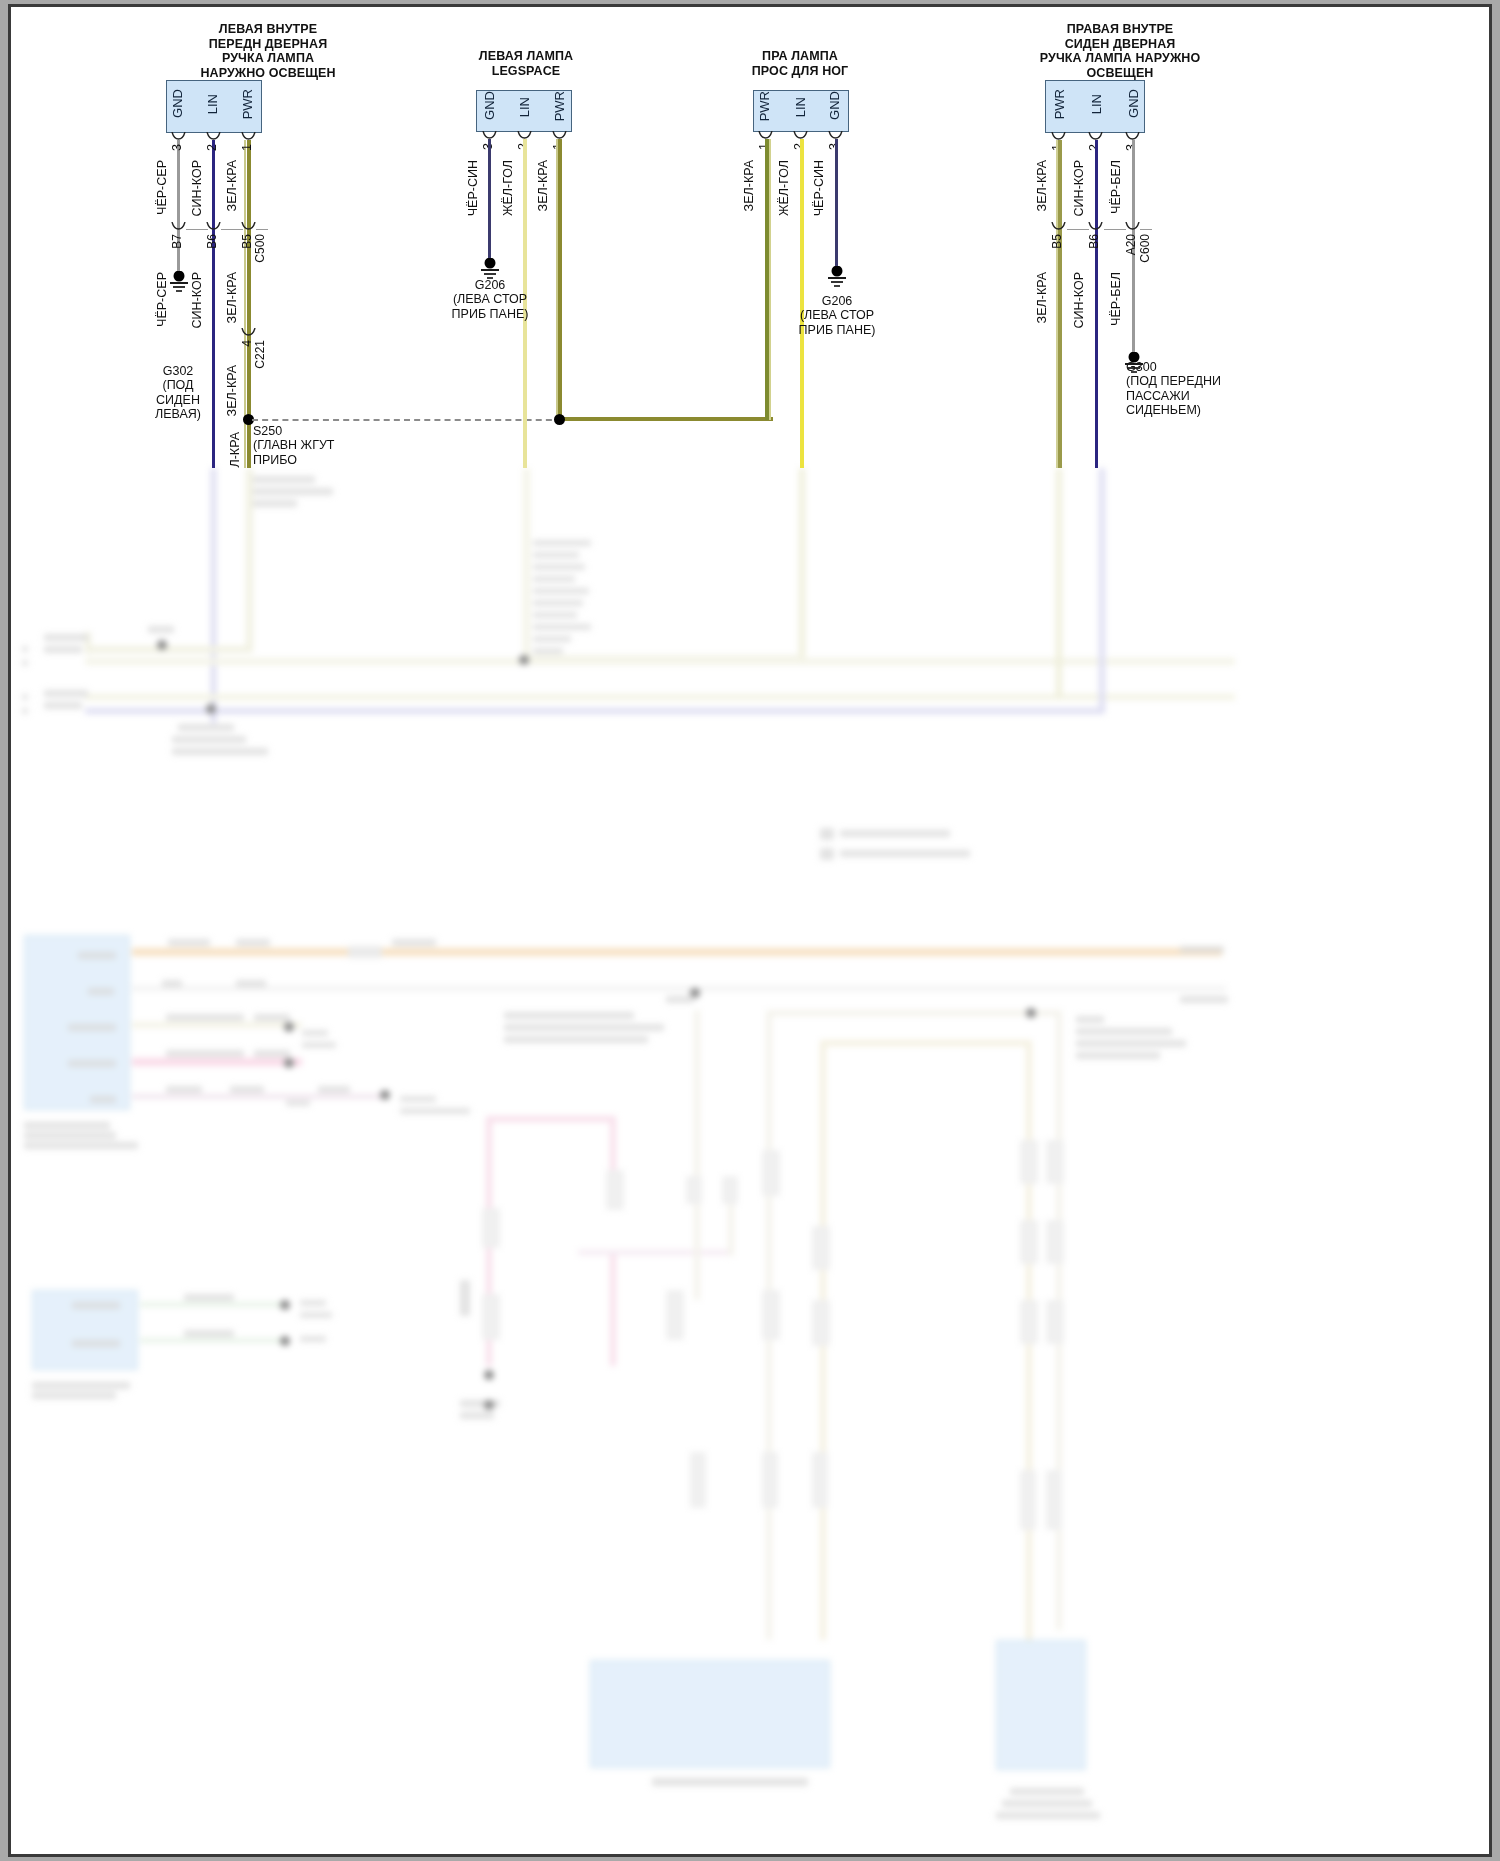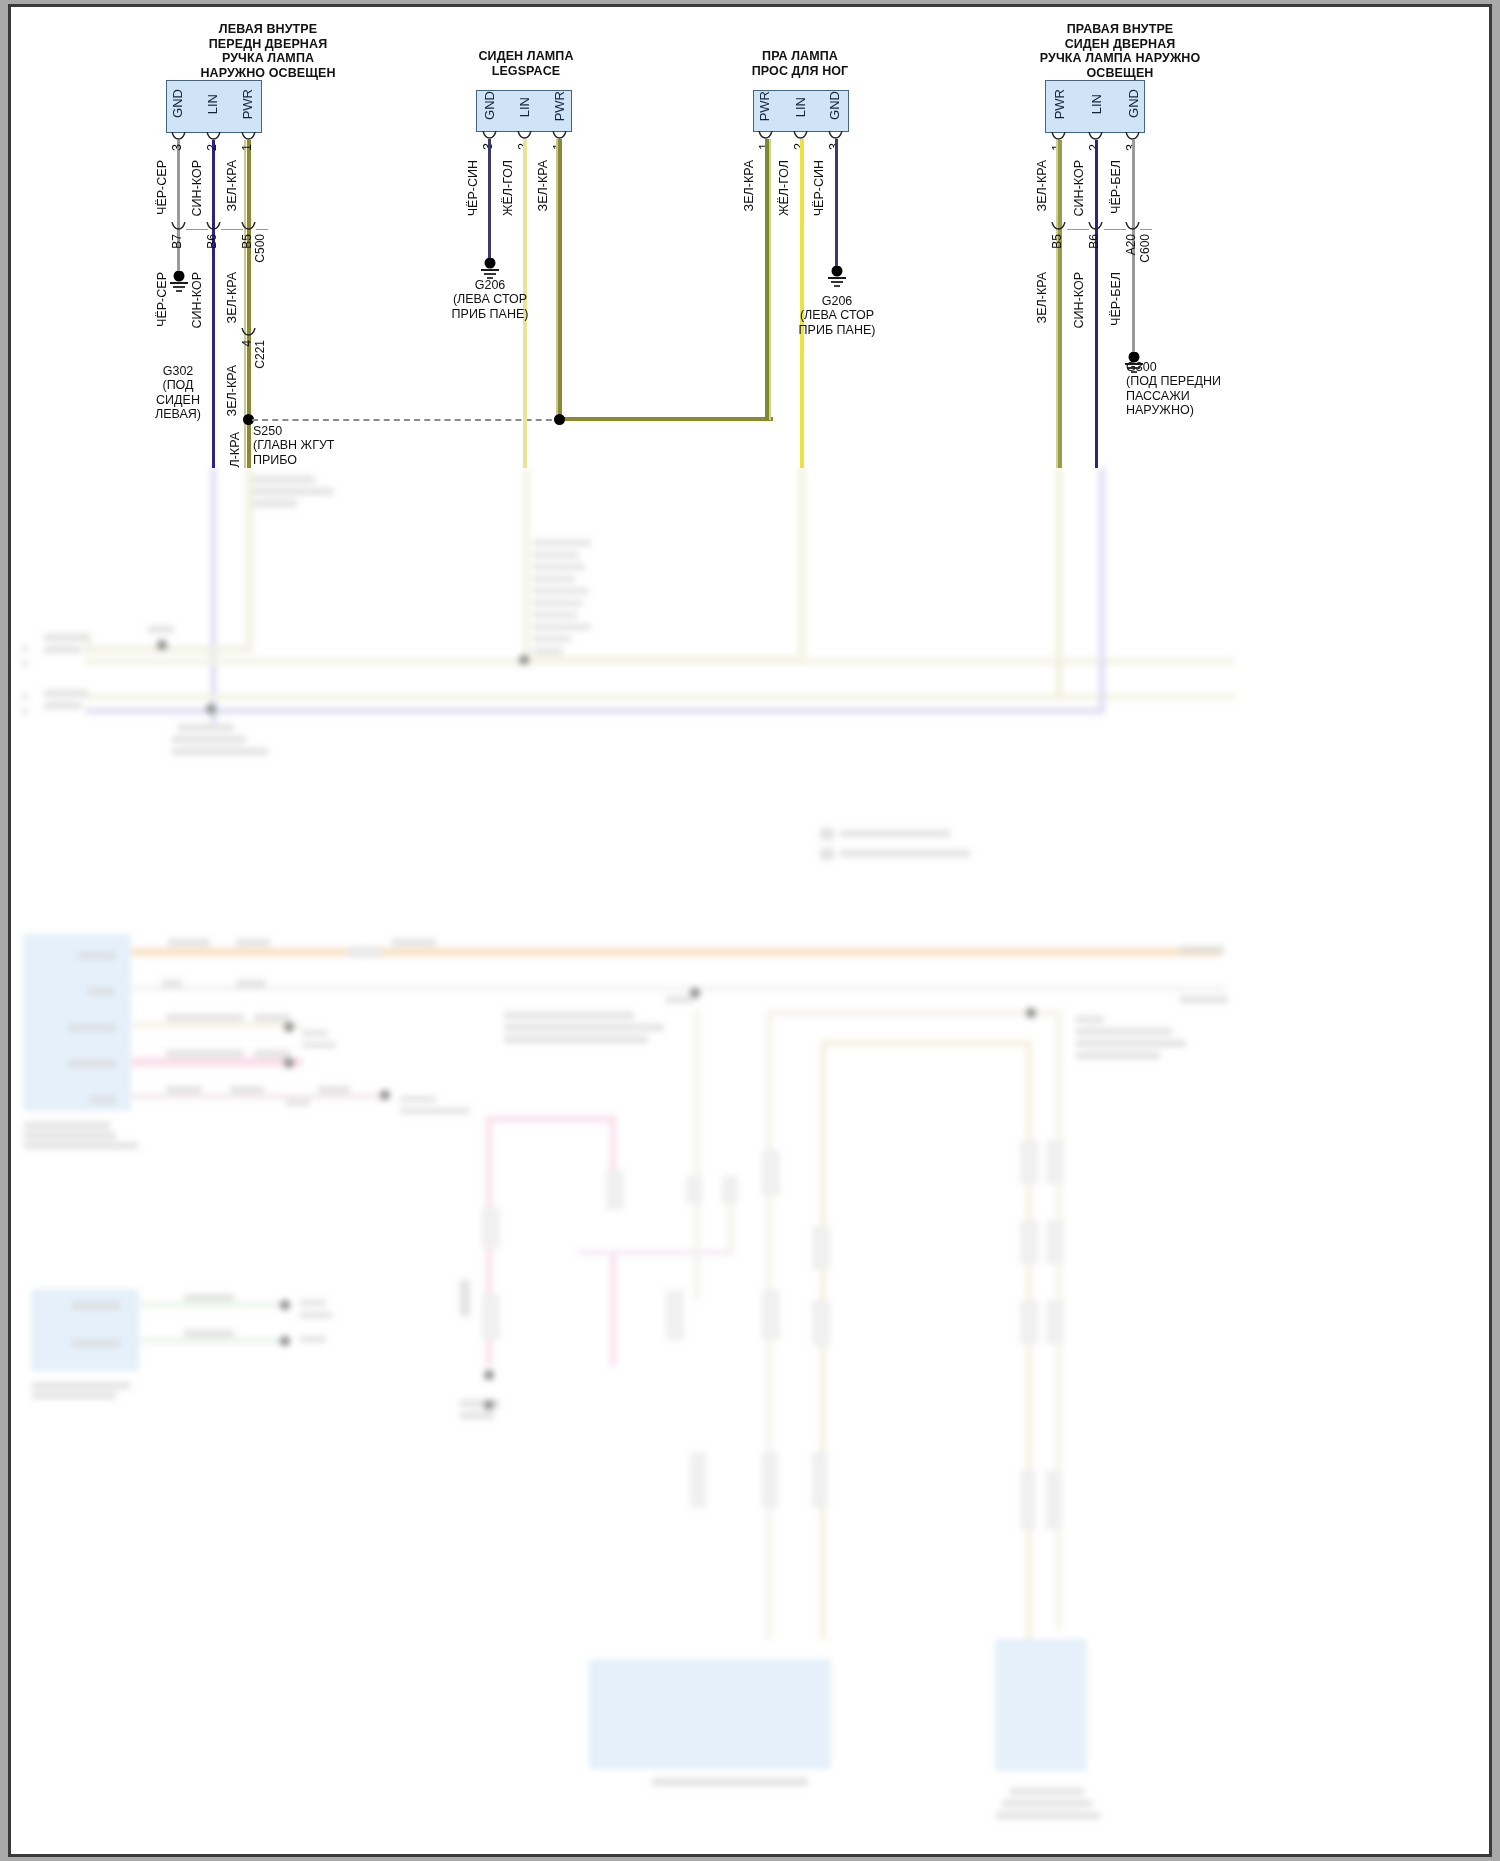--- a/index.html
+++ b/index.html
@@ -404,21 +404,21 @@
     <div class="vtext" style="left:225px; top:365px;">ЗЕЛ-КРА</div>
 
     <div class="splice-dot" style="left:243px; top:414px;"></div>
     <div class="dashline" style="left:252px; top:419px; width:310px;"></div>
     <div class="label" style="left:253px; top:424px; width:130px;">S250</div>
     <div class="label" style="left:253px; top:438px; width:130px;">(ГЛАВН ЖГУТ
 ПРИБО
 ПАНЕЛ РЯДОМ</div>
     <div class="vtext" style="left:228px; top:432px;">Л-КРА</div>
 
-    <div class="conn-title" style="left:426px; top:49px; width:200px;">СИДЕН ЛАМПА
+    <div class="conn-title" style="left:426px; top:49px; width:200px;">ЛЕВАЯ ЛАМПА
 LEGSPACE</div>
     <div class="conn" style="left:476px; top:90px; width:96px; height:42px;"></div>
     <div class="pinlabel" style="left:482px; top:91px;">GND</div>
     <div class="pinlabel" style="left:517px; top:97px;">LIN</div>
     <div class="pinlabel" style="left:552px; top:91px;">PWR</div>
 
     <div class="pinarrow" style="left:481px; top:131px;">
       <svg width="17" height="14">
           <path d="M2 0 Q4 7 8.5 7 Q13 7 15 0" fill="none" stroke="#222" stroke-width="1.4"></path>
         </svg>
@@ -579,16 +579,16 @@
       <svg width="30" height="22">
         <circle cx="15" cy="5" r="5.5" fill="#000"></circle>
         <line x1="6" y1="12" x2="24" y2="12" stroke="#000" stroke-width="1.8"></line>
         <line x1="9" y1="16" x2="21" y2="16" stroke="#000" stroke-width="1.6"></line>
         <line x1="12" y1="20" x2="18" y2="20" stroke="#000" stroke-width="1.5"></line>
       </svg>
     </div>
     <div class="label" style="left:1126px; top:360px; width:150px;">G300</div>
     <div class="label" style="left:1126px; top:374px; width:150px;">(ПОД ПЕРЕДНИ
 ПАССАЖИ
-НАРУЖНО)</div>
+СИДЕНЬЕМ)</div>
 
   </div>
 </div>
 
 </body></html>

